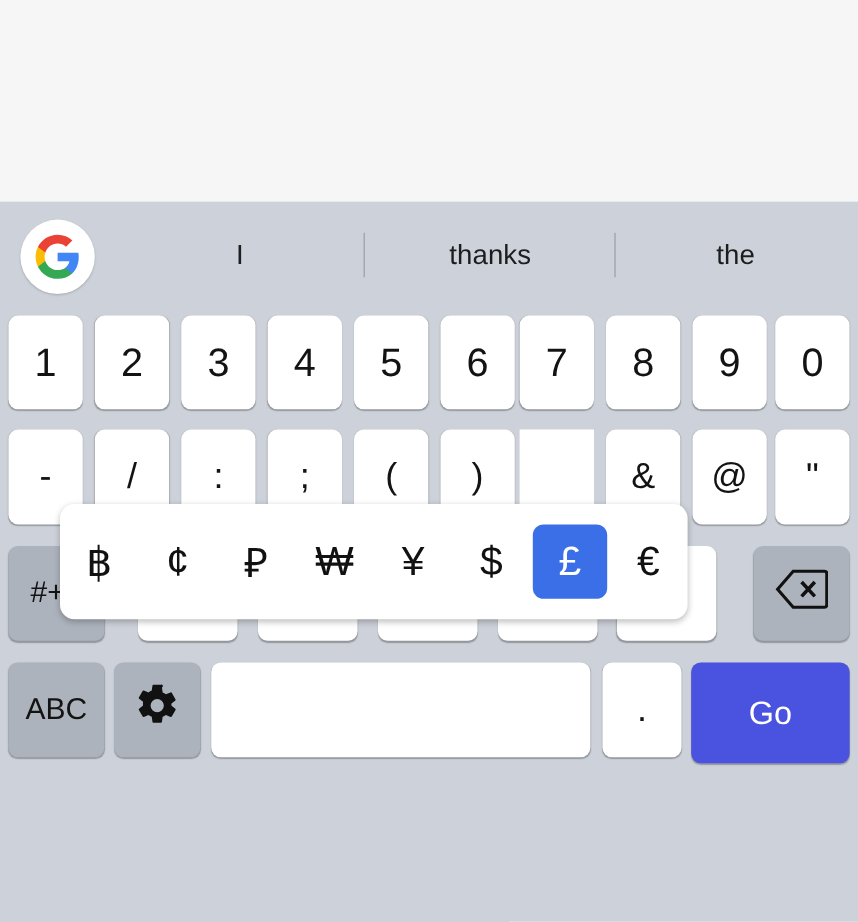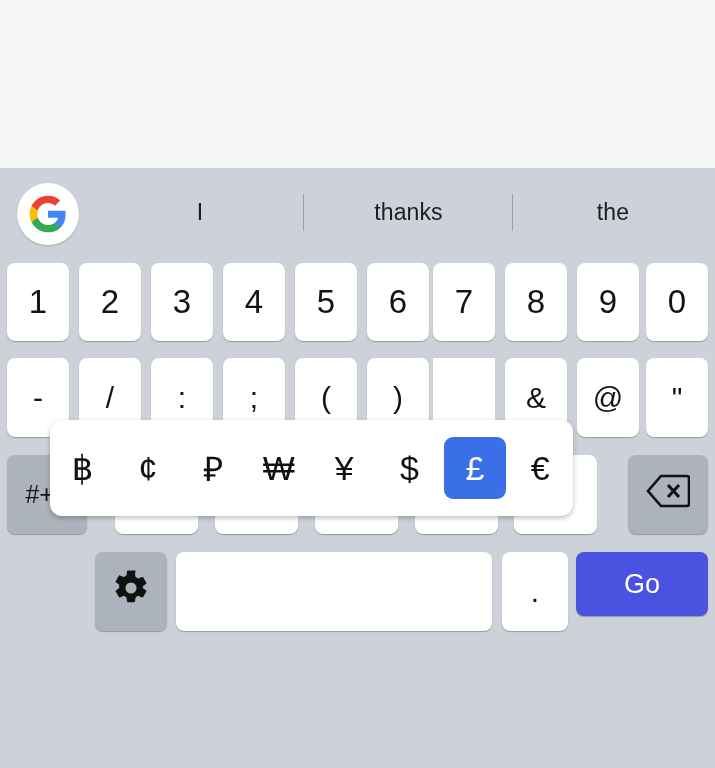--- a/index.html
+++ b/index.html
@@ -200,30 +200,31 @@
   <div class="key" style="left:514px;top:287px; width:83px; height:79px;">'</div>
   <div class="key fn" style="left:628px;top:287px; width:80px; height:79px;">
     <span>
       <svg width="44" height="34" viewBox="0 0 44 34" fill="none" stroke="#111" stroke-width="2.6" aria-hidden="true">
         <path d="M15 2 L41 2 Q43 2 43 4 L43 30 Q43 32 41 32 L15 32 L2 17 Z"></path>
         <path d="M22 11 L33 23 M33 11 L22 23" stroke-width="3"></path>
       </svg>
     </span>
   </div>
 
+  <div class="key fn small-label" style="left:7px;  top:384px; width:80px; height:79px;">ABC</div>
   <div class="key fn" style="left:95px; top:384px; width:72px; height:79px;">
     <span>
       <svg width="38" height="38" viewBox="0 0 24 24" fill="#111" aria-hidden="true">
         <path d="M19.43 12.98c.04-.32.07-.64.07-.98s-.03-.66-.07-.98l2.11-1.65c.19-.15.24-.42.12-.64l-2-3.46c-.12-.22-.39-.3-.61-.22l-2.49 1c-.52-.4-1.08-.73-1.69-.98l-.38-2.65A.488.488 0 0 0 14 1h-4c-.25 0-.46.18-.49.42l-.38 2.65c-.61.25-1.17.59-1.69.98l-2.49-1c-.23-.09-.49 0-.61.22l-2 3.46c-.13.22-.07.49.12.64l2.11 1.65c-.04.32-.07.65-.07.98s.03.66.07.98l-2.11 1.65c-.19.15-.24.42-.12.64l2 3.46c.12.22.39.3.61.22l2.49-1c.52.4 1.08.73 1.69.98l.38 2.65c.03.24.24.42.49.42h4c.25 0 .46-.18.49-.42l.38-2.65c.61-.25 1.17-.59 1.69-.98l2.49 1c.23.09.49 0 .61-.22l2-3.46c.12-.22.07-.49-.12-.64l-2.11-1.65zM12 15.5A3.5 3.5 0 0 1 8.5 12 3.5 3.5 0 0 1 12 8.5a3.5 3.5 0 0 1 3.5 3.5 3.5 3.5 0 0 1-3.5 3.5z"></path>
       </svg>
     </span>
   </div>
   <div class="key" style="left:176px;top:384px; width:316px; height:79px;"></div>
   <div class="key" style="left:502px;top:384px; width:66px; height:79px;">.</div>
-  <div class="key accent" style="left:576px;top:384px; width:132px; height:64px; font-size:27px;">Go</div>
+  <div class="key accent" style="left:576px;top:384px; width:132px; height:84px; font-size:27px;">Go</div>
 
   <div id="popup-stem"></div>
   <div id="currency-popup">
     <div class="popup-key">฿</div>
     <div class="popup-key">¢</div>
     <div class="popup-key">₽</div>
     <div class="popup-key">₩</div>
     <div class="popup-key">¥</div>
     <div class="popup-key">$</div>
     <div class="popup-key selected">£</div>

